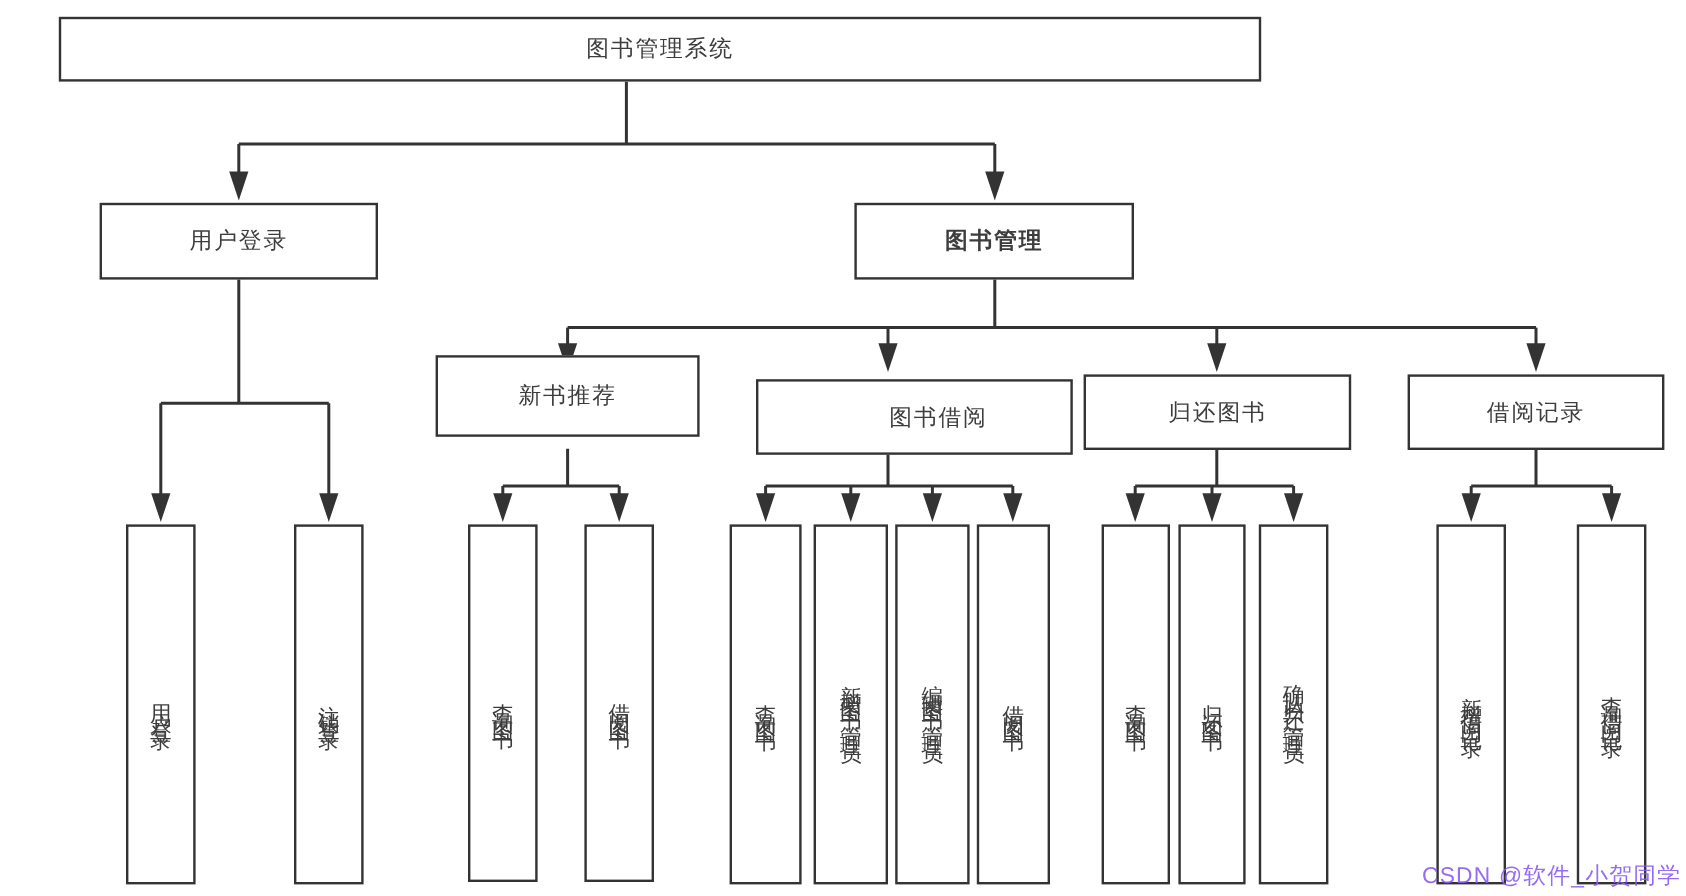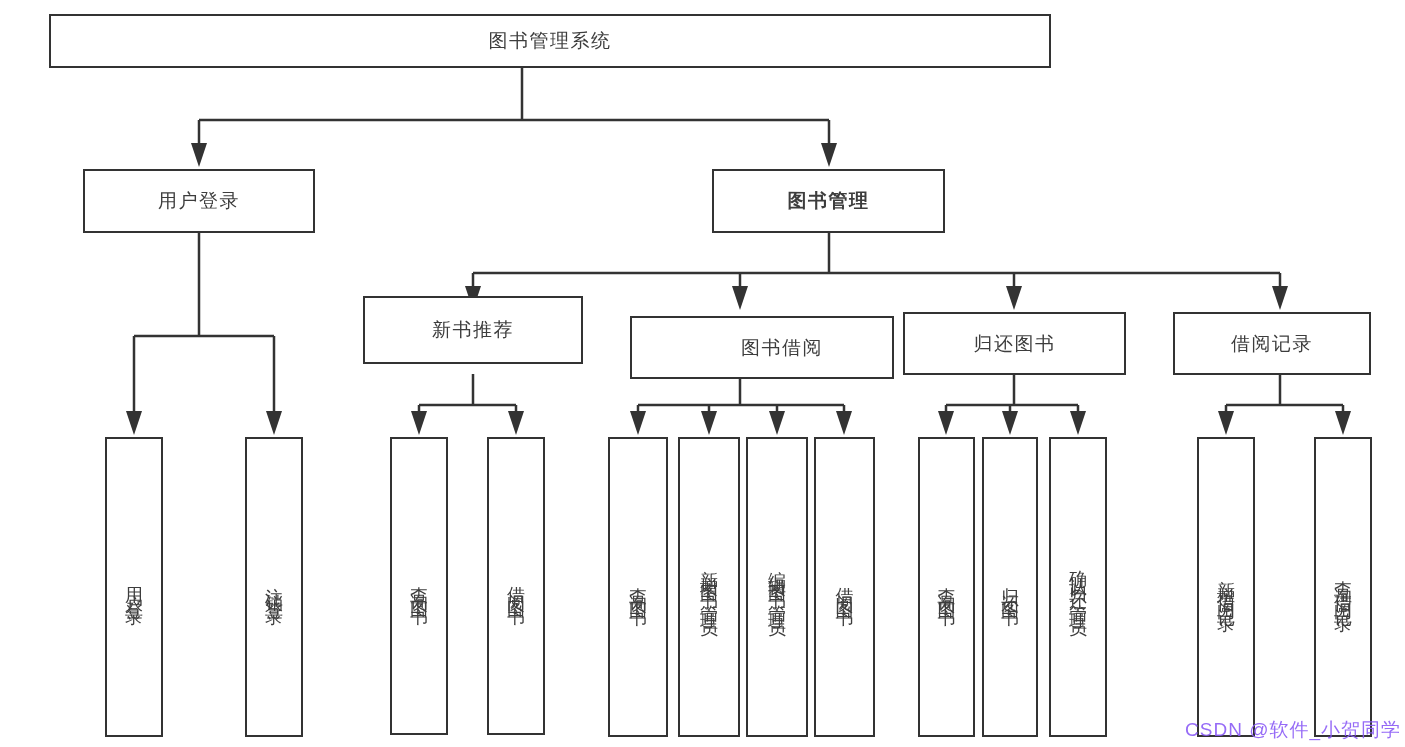--- a/index.html
+++ b/index.html
@@ -119,21 +119,21 @@
 
   <div class="node hbox" style="left:363px; top:296px; width:220px; height:68px;text-align:center;">
     <span>新书推荐</span>
   </div>
   <div class="node hbox" style="left:630px; top:316px; width:264px; height:63px;padding-left:40px;">
     <span>图书借阅</span>
   </div>
   <div class="node hbox" style="left:903px; top:312px; width:223px; height:63px;">
     <span>归还图书</span>
   </div>
-  <div class="node hbox" style="left:1173px; top:312px; width:198px; height:63px;">
+  <div class="node hbox" style="left:1173px; top:312px; width:214px; height:63px;">
     <span>借阅记录</span>
   </div>
 
   <div class="node vbox" style="left:105px; top:437px; width:58px; height:300px;">
     <span>用户登录</span>
   </div>
   <div class="node vbox" style="left:245px; top:437px; width:58px; height:300px;">
     <span>注销登录</span>
   </div>
 

